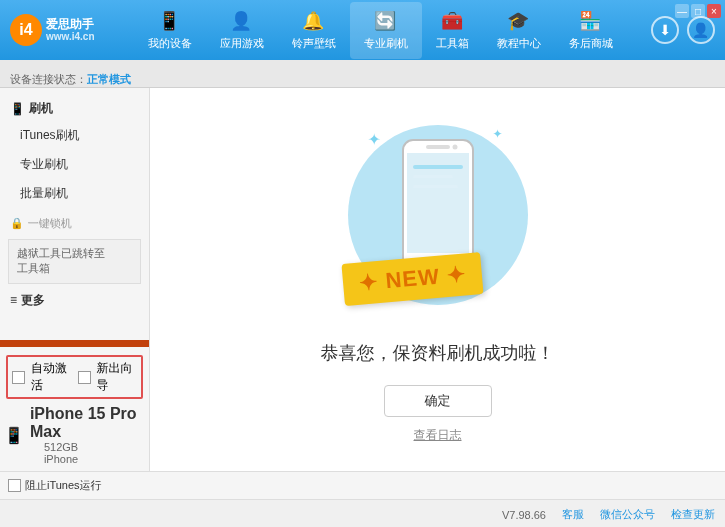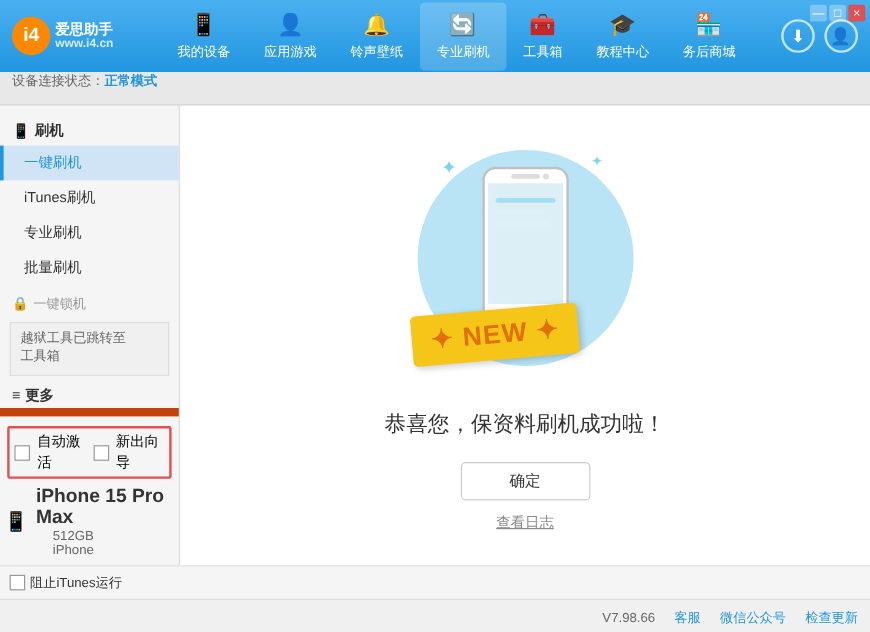--- a/index.html
+++ b/index.html
@@ -104,21 +104,21 @@
       background: rgba(255,255,255,0.3);
       color: white;
       border-radius: 2px;
     }
 
     
     .breadcrumb-bar {
       background: #e8e8e8;
       height: 28px;
       display: flex;
-      align-items: flex-start;
+      align-items: flex-end;
       padding: 0 10px;
       font-size: 11px;
       color: #666;
       border-bottom: 1px solid #d0d0d0;
     }
     .sidebar-section {
       margin-bottom: 4px;
     }
     .sidebar-section-header {
       display: flex;
@@ -342,23 +342,20 @@
   <div style="display:flex; height:calc(527px - 60px - 28px - 28px - 28px);">
 
     <div class="sidebar-full">
       <div class="sidebar-top">
 
         <div class="sidebar-section">
           <div class="sidebar-section-header">
             <span>📱</span>
             <span>刷机</span>
           </div>
-          <div class="sidebar-item active">
-            <span>一键刷机</span>
-          </div>
           <div class="sidebar-item">
             <span>iTunes刷机</span>
           </div>
           <div class="sidebar-item">
             <span>专业刷机</span>
           </div>
           <div class="sidebar-item">
             <span>批量刷机</span>
           </div>
         </div>

